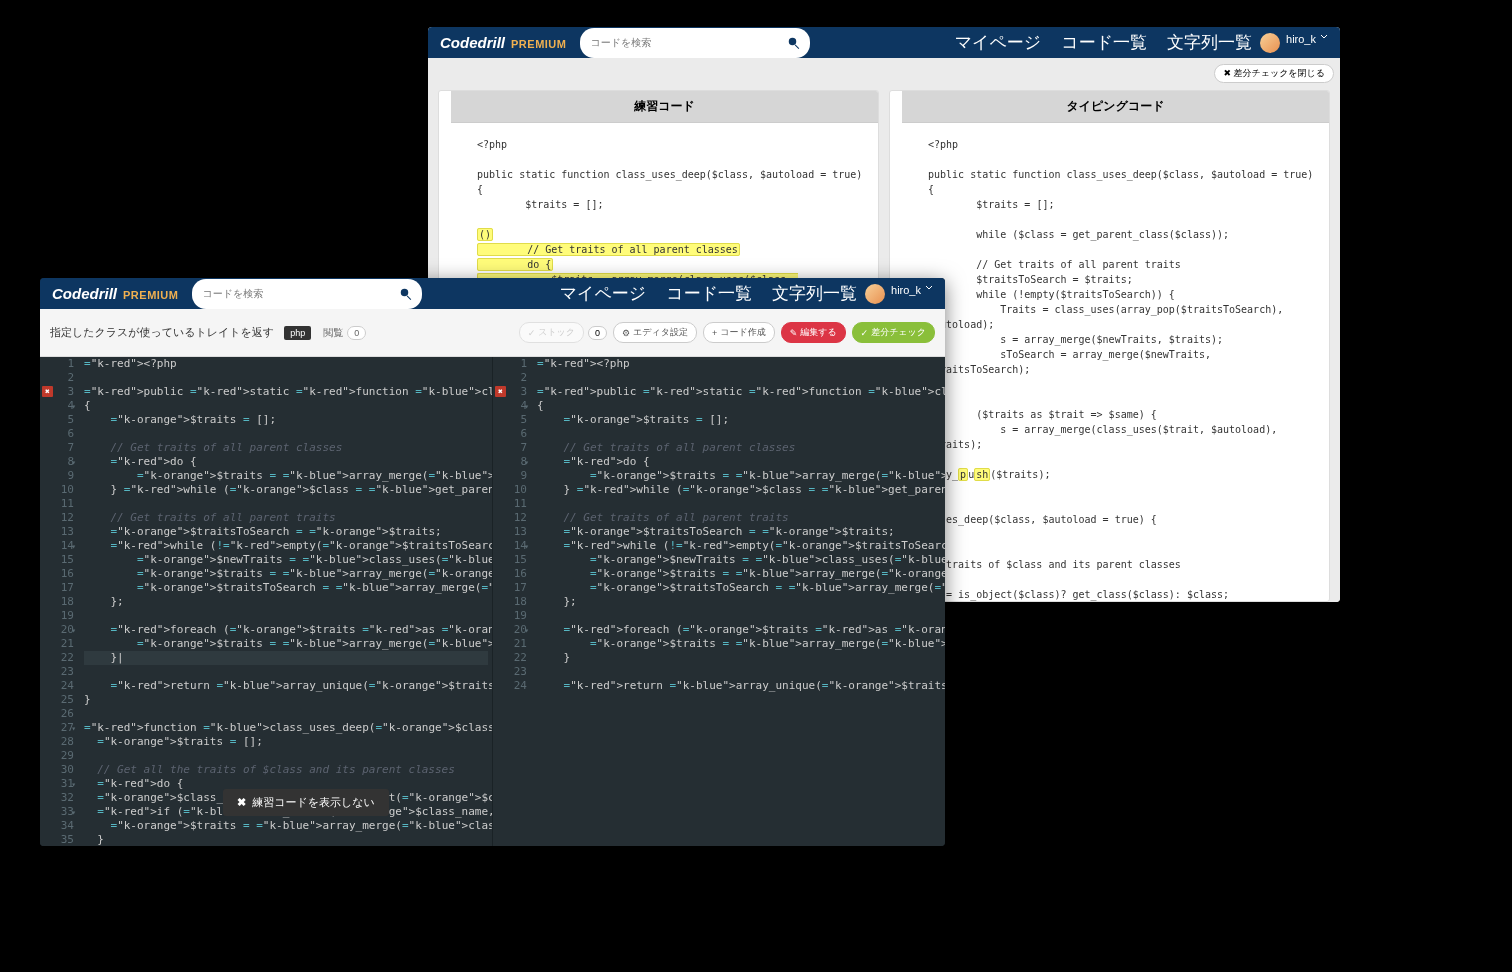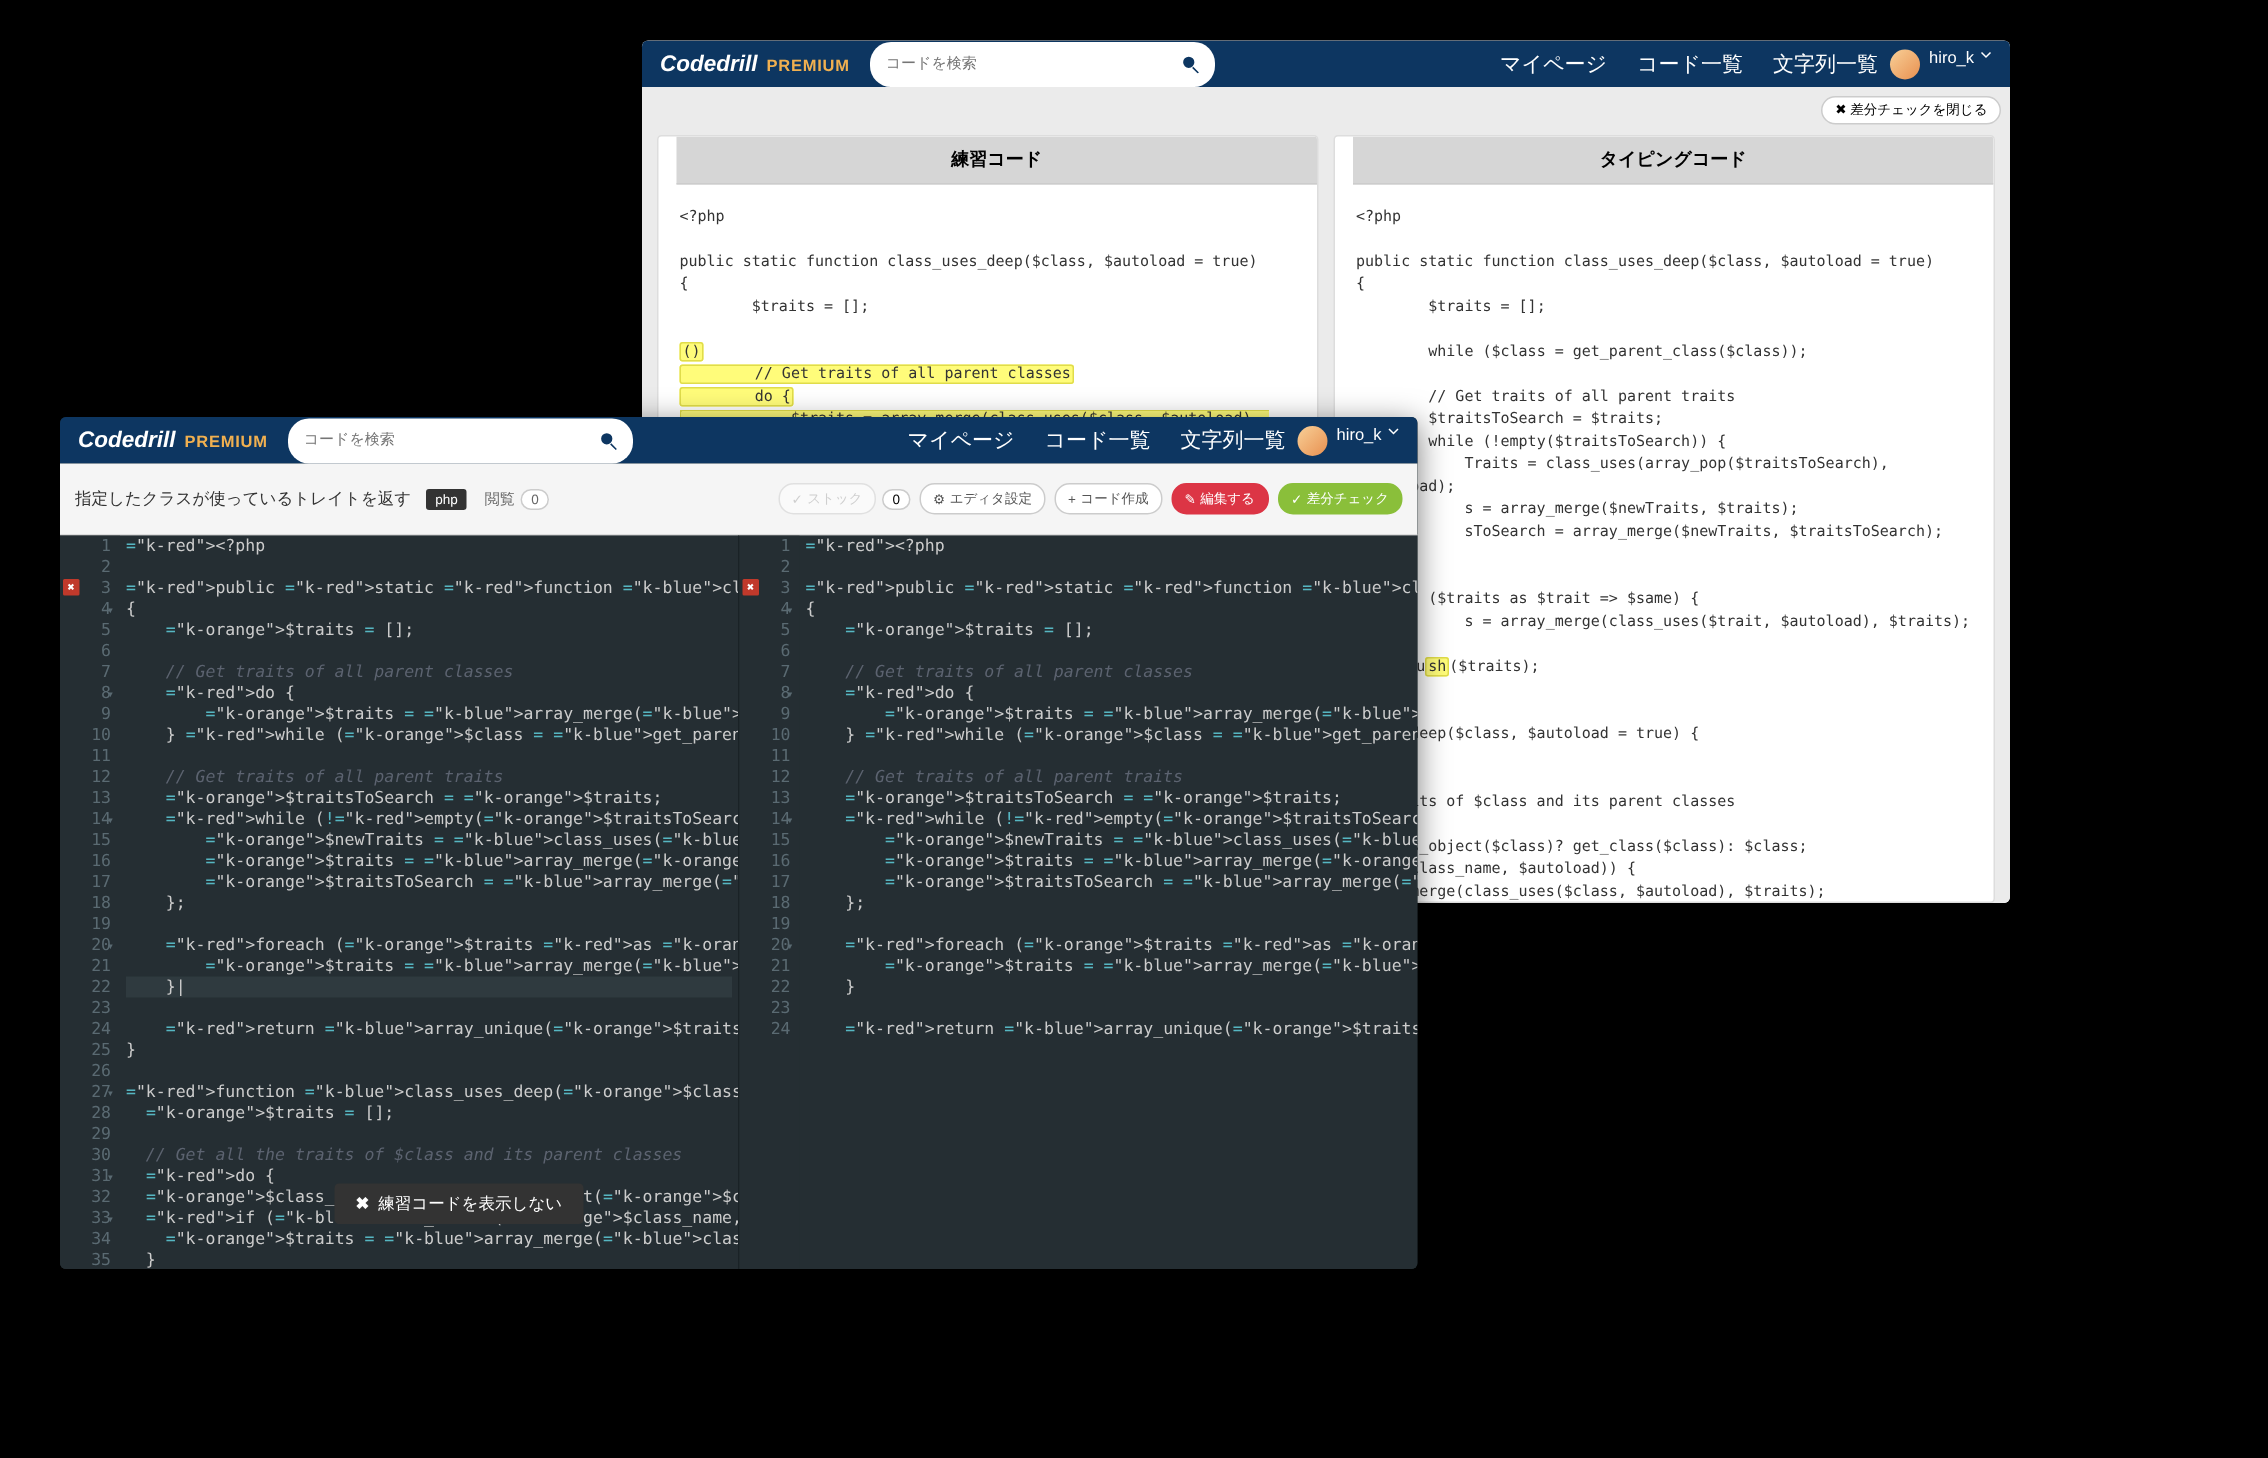--- a/index.html
+++ b/index.html
@@ -13,33 +13,33 @@
 
 
 .header { background: #0d3661; height: 31px; display: flex; align-items: center; padding: 0 12px; }
 .logo { display: flex; align-items: baseline; gap: 6px; }
 .logo-main { color: #fff; font-size: 15px; font-weight: 700; font-style: italic; }
 .logo-prem { color: #f0b050; font-size: 11px; font-weight: 600; letter-spacing: 0.5px; }
 .search-box { background: #fff; border-radius: 14px; height: 30px; flex: 0 0 230px; margin-left: 14px; display: flex; align-items: center; padding: 0 10px; }
 .search-input { border: none; outline: none; flex: 1; font-size: 10px; color: #888; background: transparent; }
 .search-icon { width: 12px; height: 12px; fill: #0d3661; }
 .nav-spacer { flex: 1; }
-.nav-link { color: #fff; font-size: 14px; margin-left: 20px; cursor: pointer; }
+.nav-link { color: #fff; font-size: 17px; margin-left: 20px; cursor: pointer; }
 .user-menu { display: flex; align-items: flex-start; margin-left: 8px; cursor: pointer; }
 .avatar { width: 20px; height: 20px; border-radius: 50%; background: linear-gradient(135deg,#f8d098,#e89050); margin-right: 6px; }
 .user-name { color: #fff; font-size: 11px; }
 .chevron { margin-left: 4px; }
 
 
 .back-body { background: #ebebeb; height: calc(100% - 31px); padding: 0; position: relative; }
 .close-diff { position: absolute; right: 6px; top: 6px; background: #fff; border: 1px solid #ccc; border-radius: 10px; padding: 2px 8px; font-size: 9px; cursor: pointer; }
 .diff-panels { display: flex; gap: 10px; padding: 32px 10px 0 10px; height: 100%; }
 .diff-panel { flex: 1; background: #fff; border: 1px solid #ddd; border-radius: 3px; display: flex; flex-direction: column; overflow: hidden; }
 .diff-panel-header { background: #d6d6d6; text-align: center; padding: 7px; font-size: 12px; font-weight: 600; border-bottom: 1px solid #ccc; margin-left: 12px; }
-.diff-content { padding: 14px; font-family: Menlo, Consolas, monospace; font-size: 10px; color: #333; line-height: 1.5; white-space: pre-wrap; overflow: hidden; }
+.diff-content { padding: 14px; font-family: Menlo, Consolas, monospace; font-size: 10px; color: #333; line-height: 1.5; white-space: pre-wrap; overflow: hidden; margin-left: 24px; }
 .hl { background: #fffc7a; border: 1px solid #e0dc4a; border-radius: 2px; padding: 0 1px; }
 
 
 .subheader { background: #f5f5f5; height: 48px; display: flex; align-items: center; padding: 0 10px; border-bottom: 1px solid #ddd; }
 .page-title { font-size: 11px; color: #333; }
 .chip { background: #333; color: #fff; font-size: 9px; padding: 2px 6px; border-radius: 2px; margin-left: 10px; }
 .views { font-size: 10px; color: #666; margin-left: 12px; }
 .views-badge { background: #fff; border: 1px solid #ccc; border-radius: 8px; padding: 1px 6px; font-size: 9px; margin-left: 4px; }
 .sub-spacer { flex: 1; }
 .pill-btn { background: #fff; border: 1px solid #ccc; border-radius: 10px; padding: 3px 8px; font-size: 9px; color: #555; margin-left: 6px; cursor: pointer; display: inline-flex; align-items: center; gap: 3px; }

